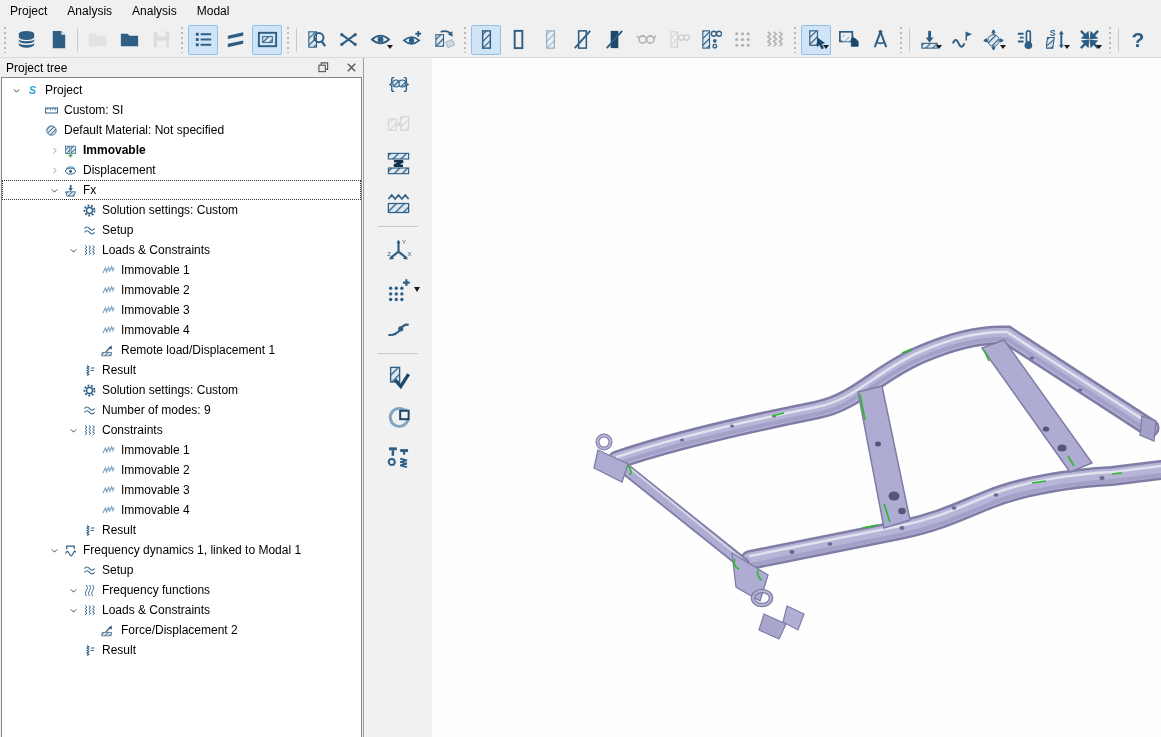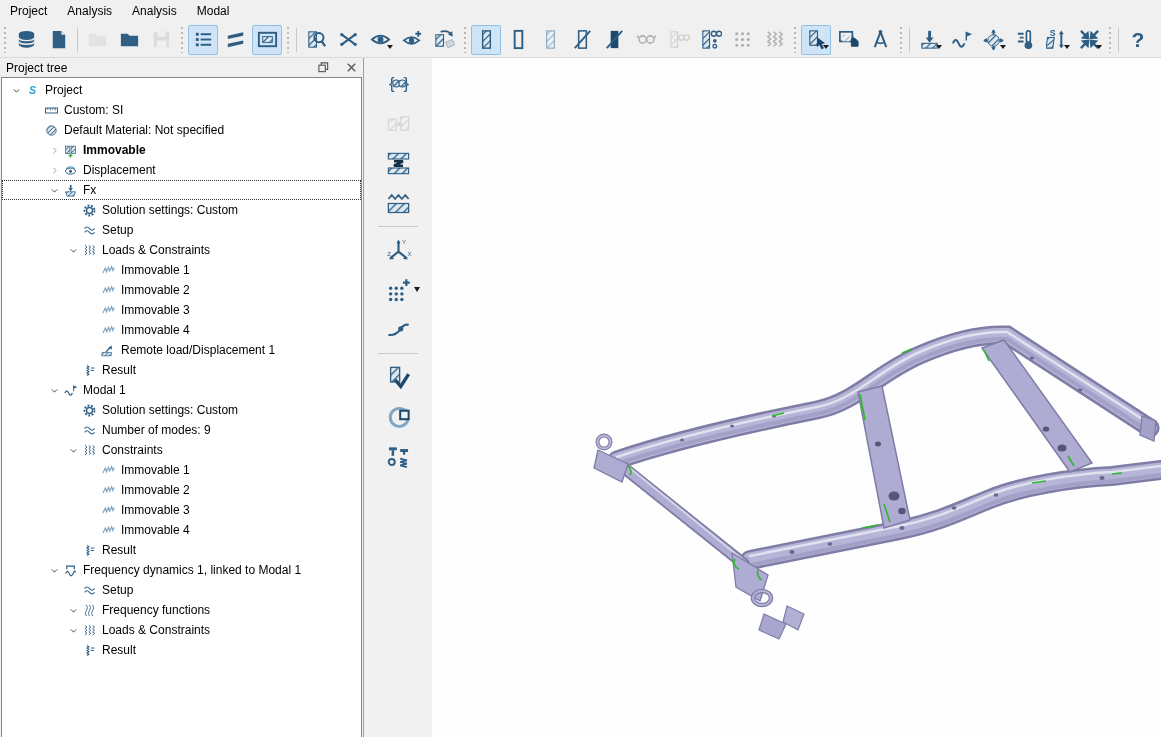--- a/index.html
+++ b/index.html
@@ -743,156 +743,152 @@
         </div>
       <div class="trow" style="--l:3">
           <span class="tw"></span>
           <span class="tic">
             <svg>
               <use href="#result"></use>
             </svg>
           </span>
           <span class="tlb">Result</span>
         </div>
+      <div class="trow" style="--l:3">
+          <span class="tw"></span>
+          <span class="tic">
+            <svg>
+              <use href="#gear"></use>
+            </svg>
+          </span>
+          <span class="tlb">Solution settings: Custom</span>
+        </div>
+      <div class="trow" style="--l:3">
+          <span class="tw"></span>
+          <span class="tic">
+            <svg>
+              <use href="#waves"></use>
+            </svg>
+          </span>
+          <span class="tlb">Number of modes: 9</span>
+        </div>
+      <div class="trow" style="--l:3">
+          <span class="tw">
+            <svg>
+              <use href="#chd"></use>
+            </svg>
+          </span>
+          <span class="tic">
+            <svg>
+              <use href="#springs"></use>
+            </svg>
+          </span>
+          <span class="tlb">Constraints</span>
+        </div>
+      <div class="trow" style="--l:4">
+          <span class="tw"></span>
+          <span class="tic">
+            <svg>
+              <use href="#spring"></use>
+            </svg>
+          </span>
+          <span class="tlb">Immovable 1</span>
+        </div>
+      <div class="trow" style="--l:4">
+          <span class="tw"></span>
+          <span class="tic">
+            <svg>
+              <use href="#spring"></use>
+            </svg>
+          </span>
+          <span class="tlb">Immovable 2</span>
+        </div>
+      <div class="trow" style="--l:4">
+          <span class="tw"></span>
+          <span class="tic">
+            <svg>
+              <use href="#spring"></use>
+            </svg>
+          </span>
+          <span class="tlb">Immovable 3</span>
+        </div>
+      <div class="trow" style="--l:4">
+          <span class="tw"></span>
+          <span class="tic">
+            <svg>
+              <use href="#spring"></use>
+            </svg>
+          </span>
+          <span class="tlb">Immovable 4</span>
+        </div>
+      <div class="trow" style="--l:3">
+          <span class="tw"></span>
+          <span class="tic">
+            <svg>
+              <use href="#result"></use>
+            </svg>
+          </span>
+          <span class="tlb">Result</span>
+        </div>
       <div class="trow" style="--l:2">
           <span class="tw">
             <svg>
               <use href="#chd"></use>
             </svg>
           </span>
           <span class="tic">
             <svg>
-              <use href="#modal"></use>
-            </svg>
-          </span>
-          <span class="tlb">Modal 1</span>
-        </div>
-      <div class="trow" style="--l:3">
-          <span class="tw"></span>
-          <span class="tic">
-            <svg>
-              <use href="#gear"></use>
-            </svg>
-          </span>
-          <span class="tlb">Solution settings: Custom</span>
+              <use href="#fdyn"></use>
+            </svg>
+          </span>
+          <span class="tlb">Frequency dynamics 1, linked to Modal 1</span>
         </div>
       <div class="trow" style="--l:3">
           <span class="tw"></span>
           <span class="tic">
             <svg>
               <use href="#waves"></use>
             </svg>
           </span>
-          <span class="tlb">Number of modes: 9</span>
+          <span class="tlb">Setup</span>
         </div>
       <div class="trow" style="--l:3">
           <span class="tw">
             <svg>
               <use href="#chd"></use>
             </svg>
           </span>
           <span class="tic">
             <svg>
+              <use href="#ffuncs"></use>
+            </svg>
+          </span>
+          <span class="tlb">Frequency functions</span>
+        </div>
+      <div class="trow" style="--l:3">
+          <span class="tw">
+            <svg>
+              <use href="#chd"></use>
+            </svg>
+          </span>
+          <span class="tic">
+            <svg>
               <use href="#springs"></use>
             </svg>
           </span>
-          <span class="tlb">Constraints</span>
+          <span class="tlb">Loads &amp; Constraints</span>
         </div>
       <div class="trow" style="--l:4">
           <span class="tw"></span>
           <span class="tic">
             <svg>
-              <use href="#spring"></use>
-            </svg>
-          </span>
-          <span class="tlb">Immovable 1</span>
-        </div>
-      <div class="trow" style="--l:4">
-          <span class="tw"></span>
-          <span class="tic">
-            <svg>
-              <use href="#spring"></use>
-            </svg>
-          </span>
-          <span class="tlb">Immovable 2</span>
-        </div>
-      <div class="trow" style="--l:4">
-          <span class="tw"></span>
-          <span class="tic">
-            <svg>
-              <use href="#spring"></use>
-            </svg>
-          </span>
-          <span class="tlb">Immovable 3</span>
-        </div>
-      <div class="trow" style="--l:4">
-          <span class="tw"></span>
-          <span class="tic">
-            <svg>
-              <use href="#spring"></use>
-            </svg>
-          </span>
-          <span class="tlb">Immovable 4</span>
-        </div>
-      <div class="trow" style="--l:3">
-          <span class="tw"></span>
-          <span class="tic">
-            <svg>
-              <use href="#result"></use>
-            </svg>
-          </span>
-          <span class="tlb">Result</span>
-        </div>
-      <div class="trow" style="--l:2">
-          <span class="tw">
-            <svg>
-              <use href="#chd"></use>
-            </svg>
-          </span>
-          <span class="tic">
-            <svg>
-              <use href="#fdyn"></use>
-            </svg>
-          </span>
-          <span class="tlb">Frequency dynamics 1, linked to Modal 1</span>
-        </div>
-      <div class="trow" style="--l:3">
-          <span class="tw"></span>
-          <span class="tic">
-            <svg>
-              <use href="#waves"></use>
-            </svg>
-          </span>
-          <span class="tlb">Setup</span>
-        </div>
-      <div class="trow" style="--l:3">
-          <span class="tw">
-            <svg>
-              <use href="#chd"></use>
-            </svg>
-          </span>
-          <span class="tic">
-            <svg>
-              <use href="#ffuncs"></use>
-            </svg>
-          </span>
-          <span class="tlb">Frequency functions</span>
-        </div>
-      <div class="trow" style="--l:3">
-          <span class="tw">
-            <svg>
-              <use href="#chd"></use>
-            </svg>
-          </span>
-          <span class="tic">
-            <svg>
-              <use href="#springs"></use>
-            </svg>
-          </span>
-          <span class="tlb">Loads &amp; Constraints</span>
+              <use href="#fdisp"></use>
+            </svg>
+          </span>
+          <span class="tlb">Force/Displacement 2</span>
         </div>
       <div class="trow" style="--l:3">
           <span class="tw"></span>
           <span class="tic">
             <svg>
               <use href="#result"></use>
             </svg>
           </span>
           <span class="tlb">Result</span>
         </div>

